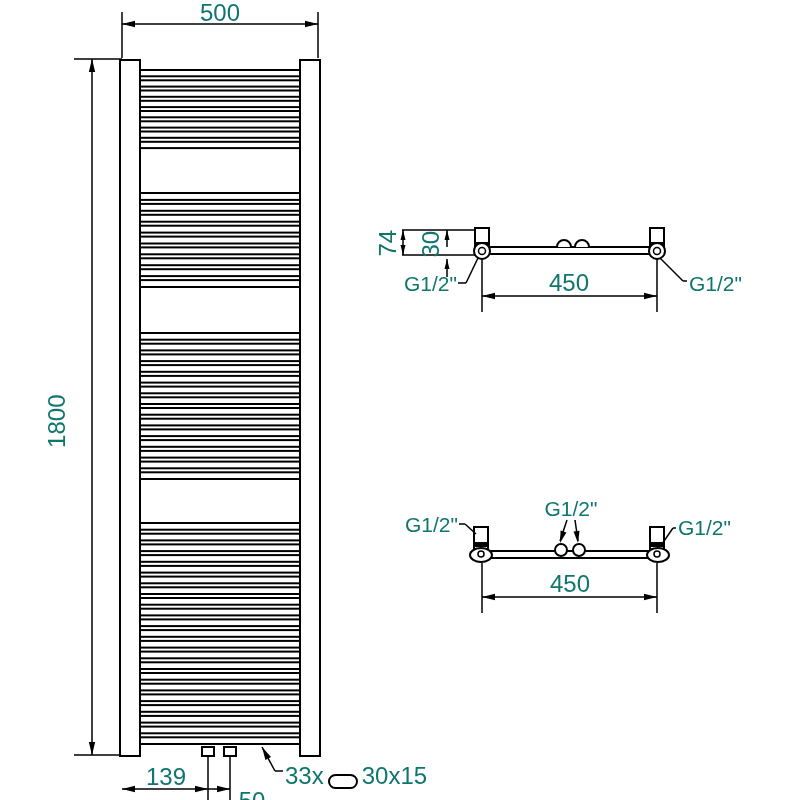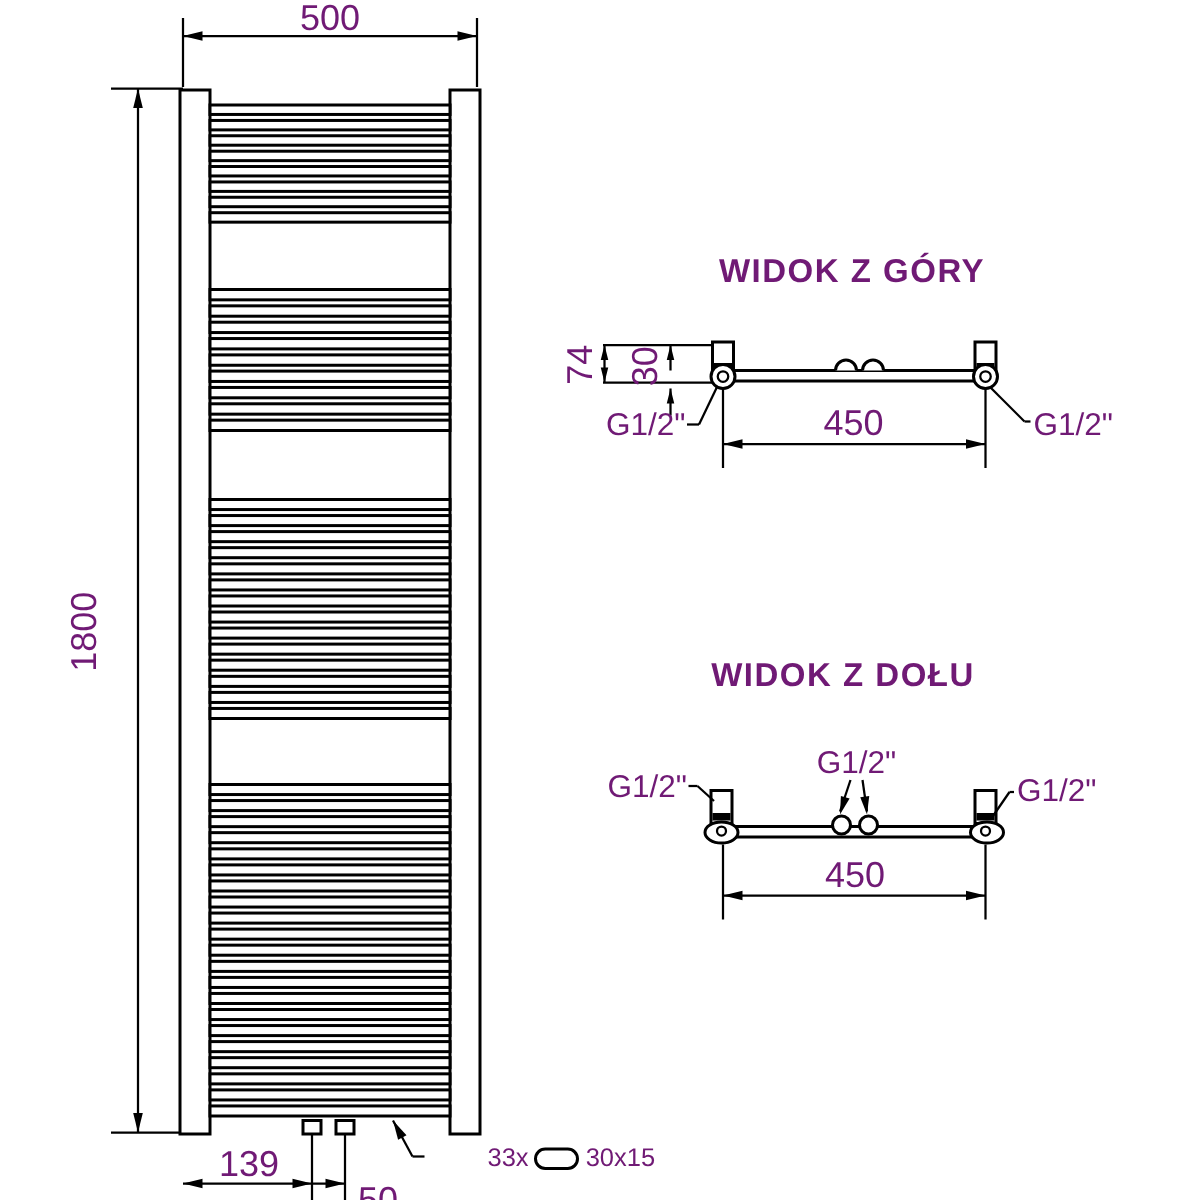--- a/index.html
+++ b/index.html
@@ -1,26 +1,26 @@
 <!DOCTYPE html>
 <html><head>
 <meta charset="utf-8">
 <style>
   html,body{margin:0;padding:0;background:#fff;}
   .canvas{position:relative;width:800px;height:800px;background:#fff;overflow:hidden;
-          font-family:"Liberation Sans",sans-serif;color:#701a75;}
+          font-family:"Liberation Sans",sans-serif;color:#0f766e;}
   svg{position:absolute;left:0;top:0;}
   .lbl{position:absolute;white-space:nowrap;line-height:1.1;}
   .f24{font-size:24px;}
   .f21{font-size:21px;}
   .ttl{font-size:22px;font-weight:700;letter-spacing:1px;}
   .ctr{text-align:center;}
   .rgt{text-align:right;}
   .rot{transform:rotate(-90deg);}
-  .tube-row{display:flex;align-items:center;gap:4px;font-size:17px;margin-left:40px;}
+  .tube-row{display:flex;align-items:flex-end;gap:4px;font-size:24px;}
   .stadium{display:inline-block;width:26px;height:11px;border:2.5px solid #000;border-radius:8px;background:#fff;}
 </style>
 </head>
 <body>
 
 <div class="canvas">
 
   <svg width="800" height="800" viewBox="0 0 800 800">
 
     <g>
@@ -202,26 +202,24 @@
   <div class="lbl f24 ctr rot" style="left:17px;top:408px;width:80px;">1800</div>
   <div class="lbl f24 ctr" style="left:126px;top:764px;width:80px;">139</div>
   <div class="lbl f24 ctr" style="left:222px;top:764px;width:60px;margin-top:24px;">50</div>
 
   <div class="lbl tube-row" style="left:285px;top:763px;">
     <span>33x</span>
     <span class="stadium"></span>
     <span>30x15</span>
   </div>
 
-  <div class="lbl ttl ctr" style="left:448px;top:169px;width:240px;">WIDOK Z GÓRY</div>
   <div class="lbl f24 ctr rot" style="left:348px;top:230px;width:80px;">74</div>
   <div class="lbl f24 ctr rot" style="left:391px;top:231px;width:80px;">30</div>
   <div class="lbl f21 rgt" style="left:377px;top:272px;width:80px;">G1/2"</div>
   <div class="lbl f21" style="left:689px;top:272px;width:80px;">G1/2"</div>
   <div class="lbl f24 ctr" style="left:529px;top:270px;width:80px;">450</div>
 
-  <div class="lbl ttl ctr" style="left:442px;top:438px;width:240px;">WIDOK Z DOŁU</div>
   <div class="lbl f21 rgt" style="left:378px;top:513px;width:80px;">G1/2"</div>
   <div class="lbl f21 ctr" style="left:531px;top:497px;width:80px;">G1/2"</div>
   <div class="lbl f21" style="left:678px;top:516px;width:80px;">G1/2"</div>
   <div class="lbl f24 ctr" style="left:530px;top:571px;width:80px;">450</div>
 
 </div>
 
 </body></html>

